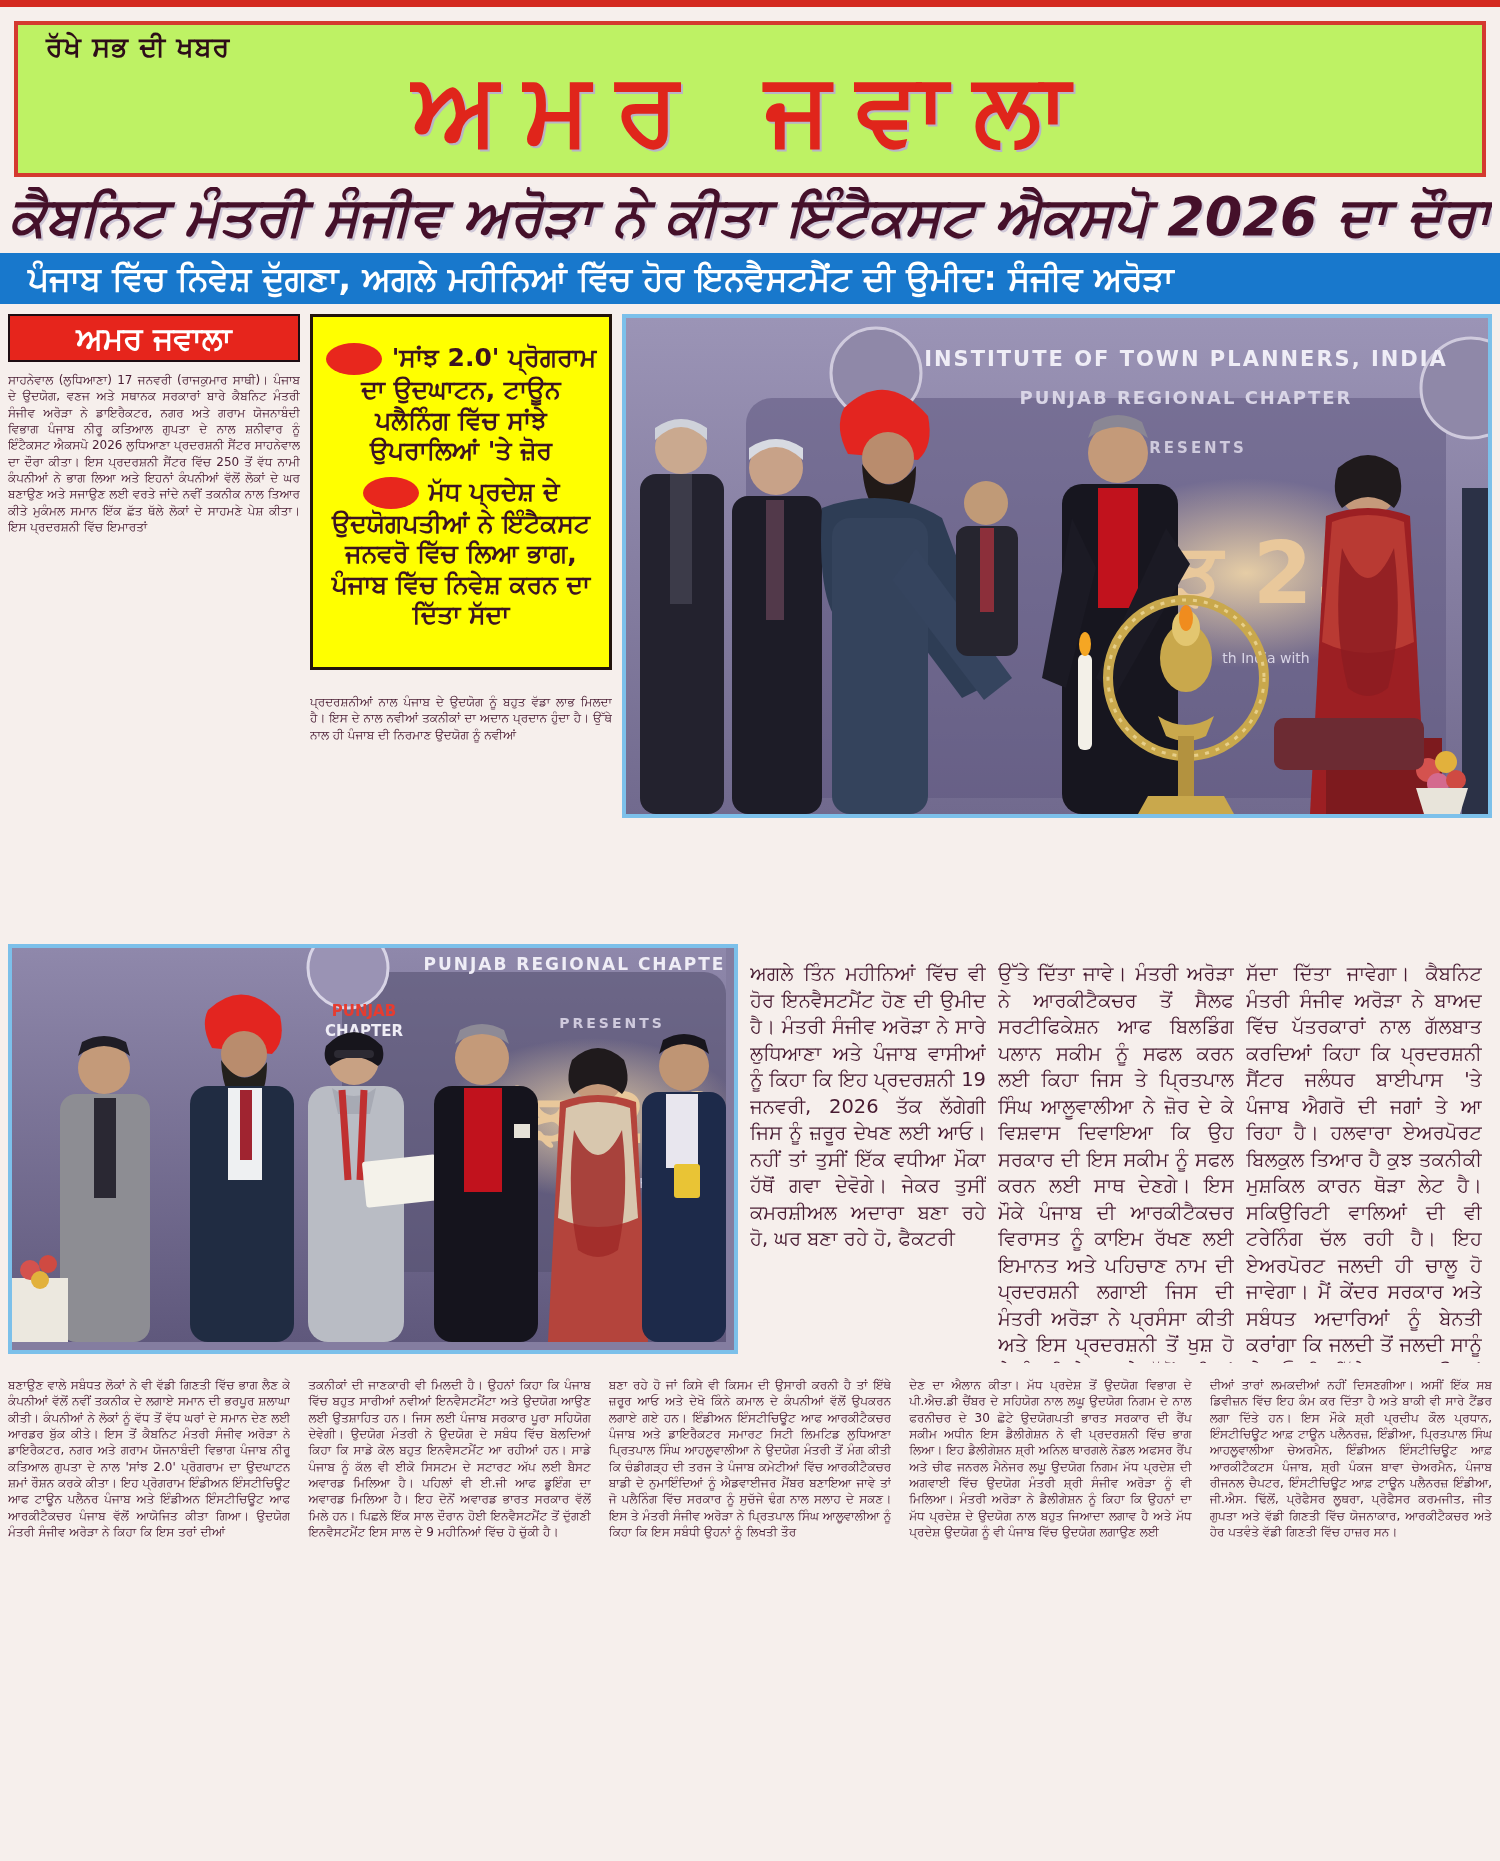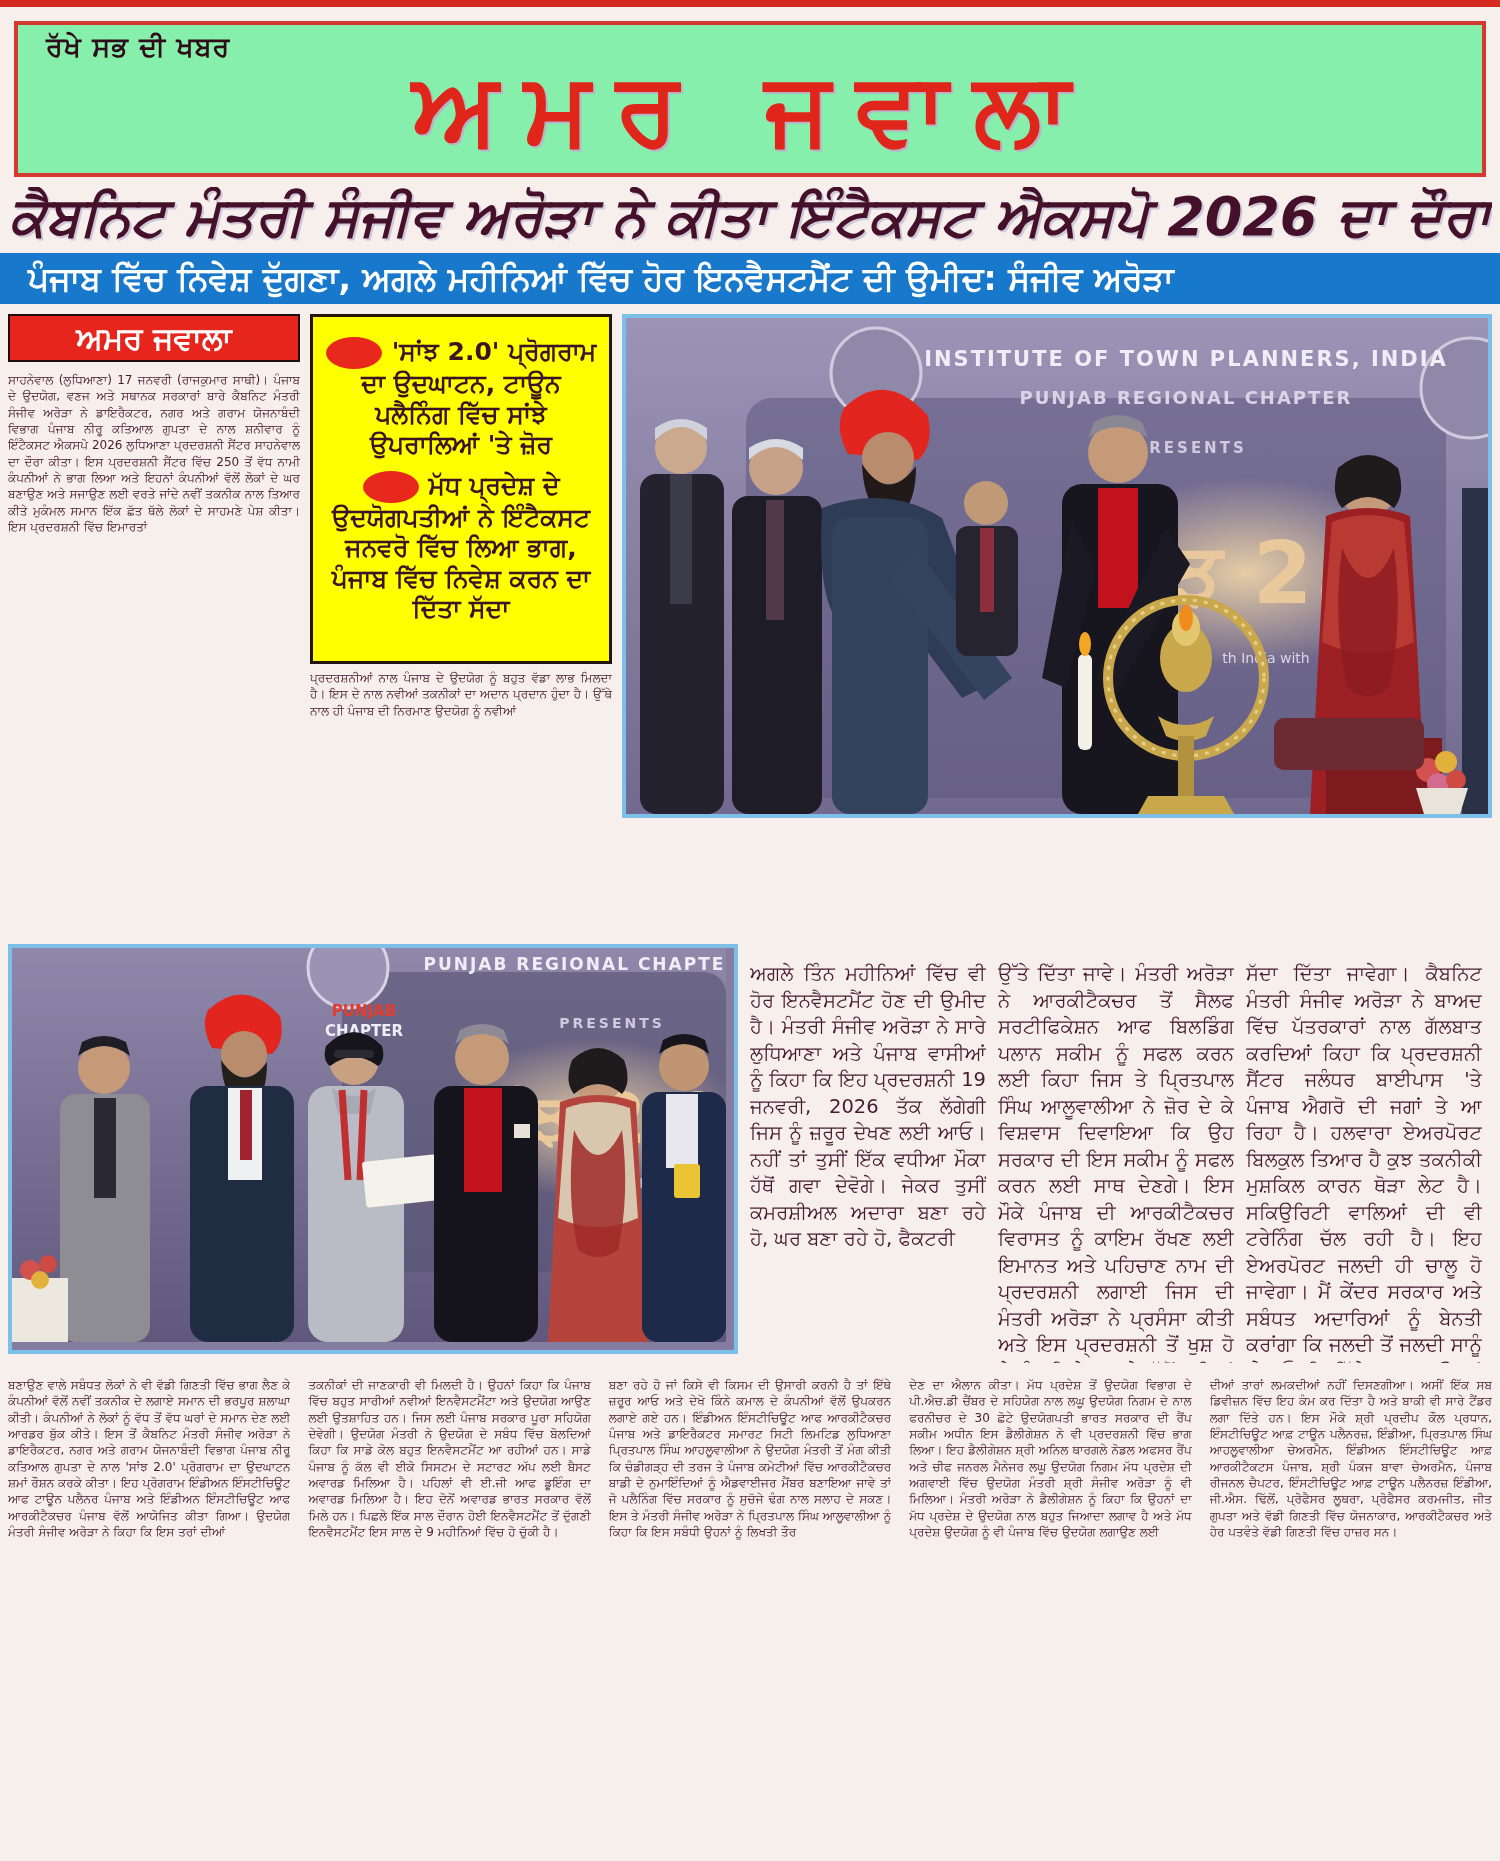--- a/index.html
+++ b/index.html
@@ -9,21 +9,21 @@
     font-family:"DejaVu Sans","Liberation Sans",sans-serif;
     color:#471a31;
     position:relative;
     overflow:hidden;
   }
   .topbar{height:7px;background:#d42a20;width:100%;}
   
   .masthead{
     margin:14px 14px 0 14px;
     border:4px solid #d43a30;
-    background:#86efac;
+    background:#bef264;
     padding:6px 20px 10px 28px;
     height:132px;
     position:relative;
   }
   .masthead .tagline{
     font-size:27px;font-weight:bold;color:#2d0d18;letter-spacing:1px;
   }
   .masthead .title{
     font-size:100px;line-height:92px;font-weight:bold;color:#e0251b;
     letter-spacing:26px;text-align:center;white-space:nowrap;overflow:hidden;
@@ -52,21 +52,21 @@
   .colA{width:292px;flex:none;}
   .redbox{
     background:#e6251c;border:2px solid #1d0d12;color:#fff;
     font-size:31px;font-weight:bold;text-align:center;
     height:44px;line-height:44px;margin-bottom:10px;white-space:nowrap;overflow:hidden;
   }
   .colA .bodytext{height:560px;overflow:hidden;}
   .colB{width:302px;flex:none;}
   .yellowbox{
     background:#ffff00;border:3px solid #23140c;
-    padding:20px 10px 12px 10px;margin-bottom:6px;height:312px;overflow:hidden;
+    padding:26px 10px 12px 10px;margin-bottom:24px;height:312px;overflow:hidden;
   }
   .hl-bullet{display:block;font-size:25px;line-height:1.22;font-weight:bold;color:#3c1322;margin-bottom:10px;text-align:center;}
   .dot{
     display:inline-block;width:56px;height:32px;border-radius:50%;
     background:#e8271d;vertical-align:middle;margin-right:10px;
   }
   .colB .bodytext{height:180px;overflow:hidden;}
   .photoframe{border:4px solid #7cc0ea;background:#847da0;flex:none;overflow:hidden;}
   .photo1{width:862px;height:496px;}
   

